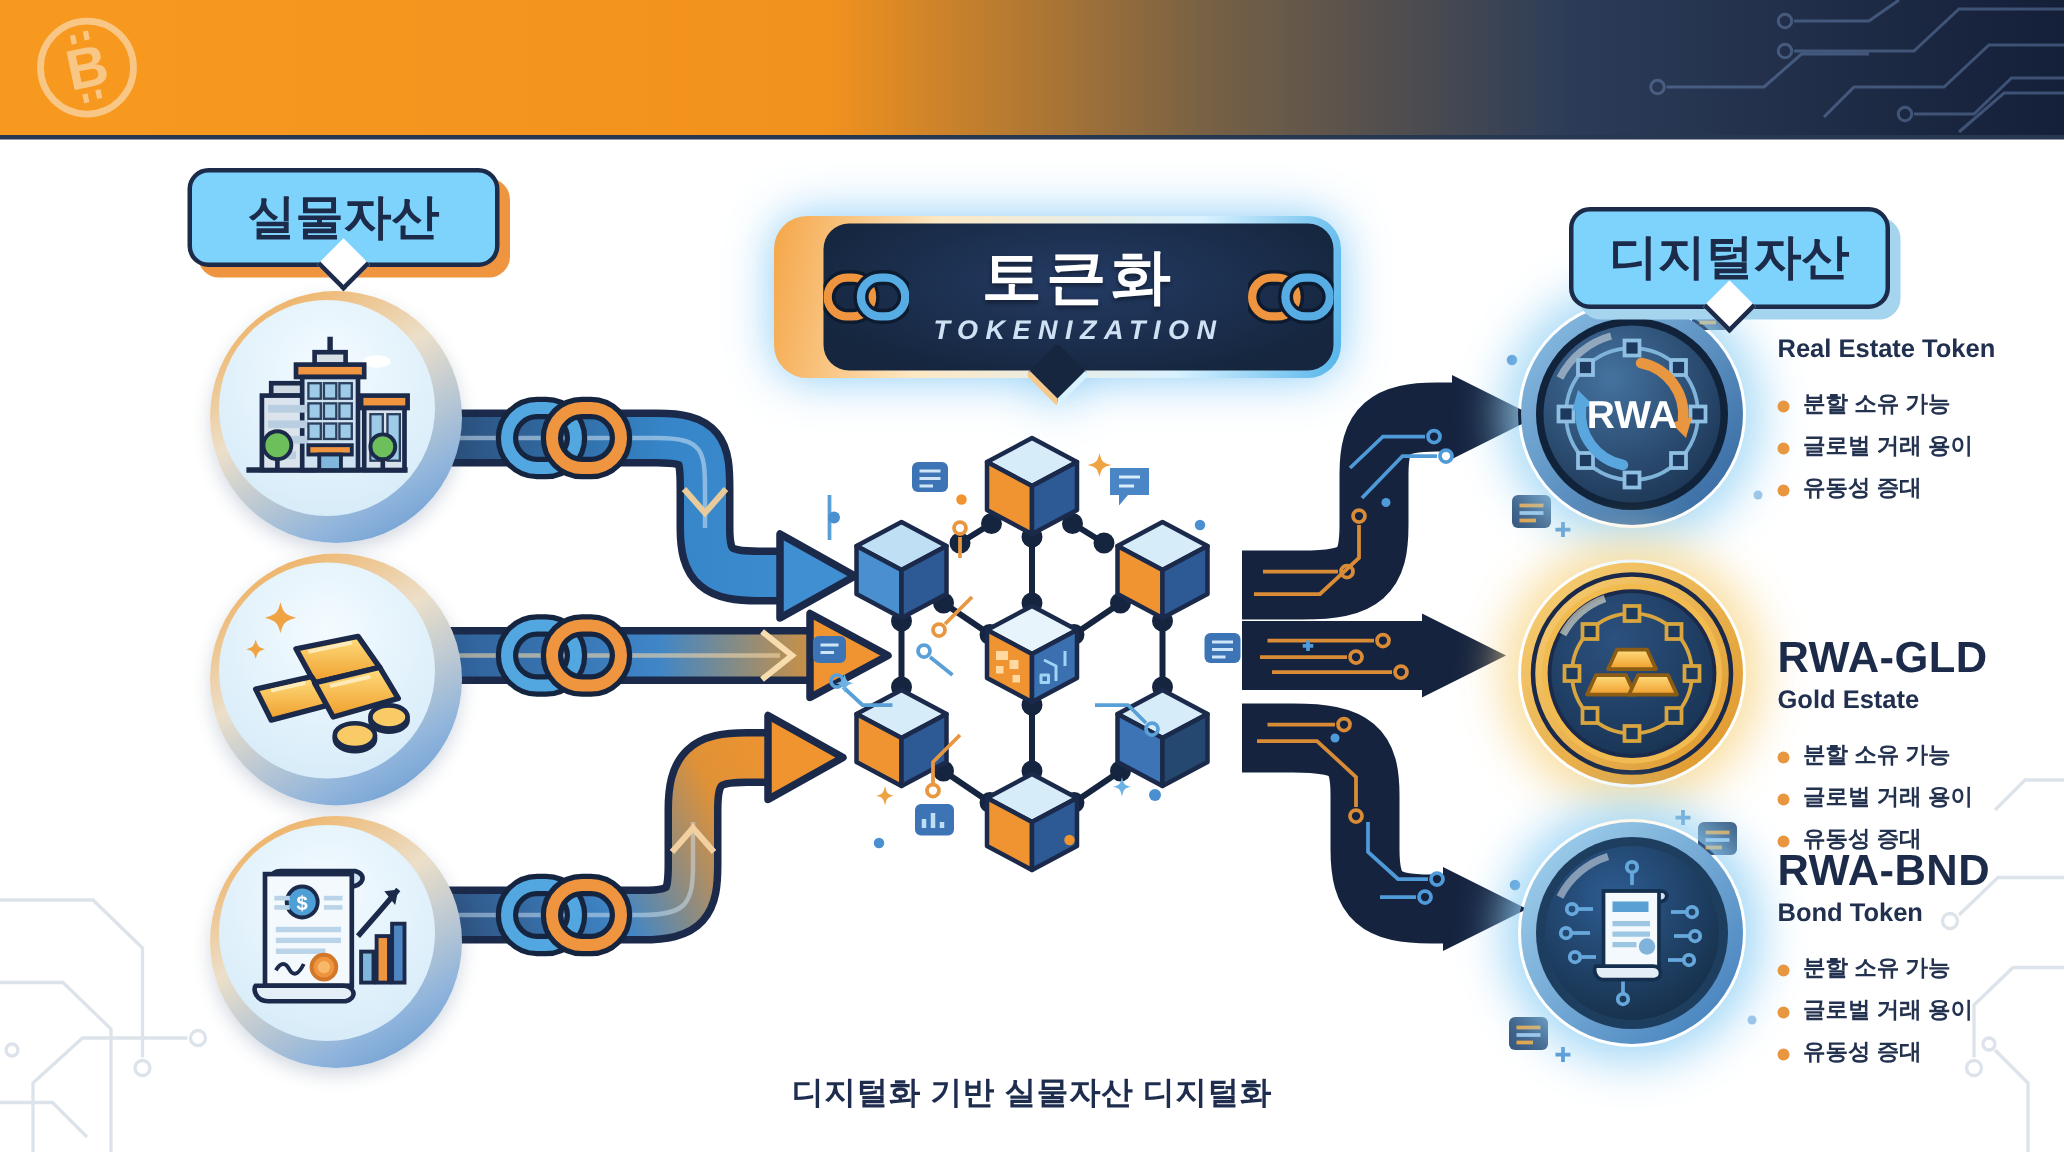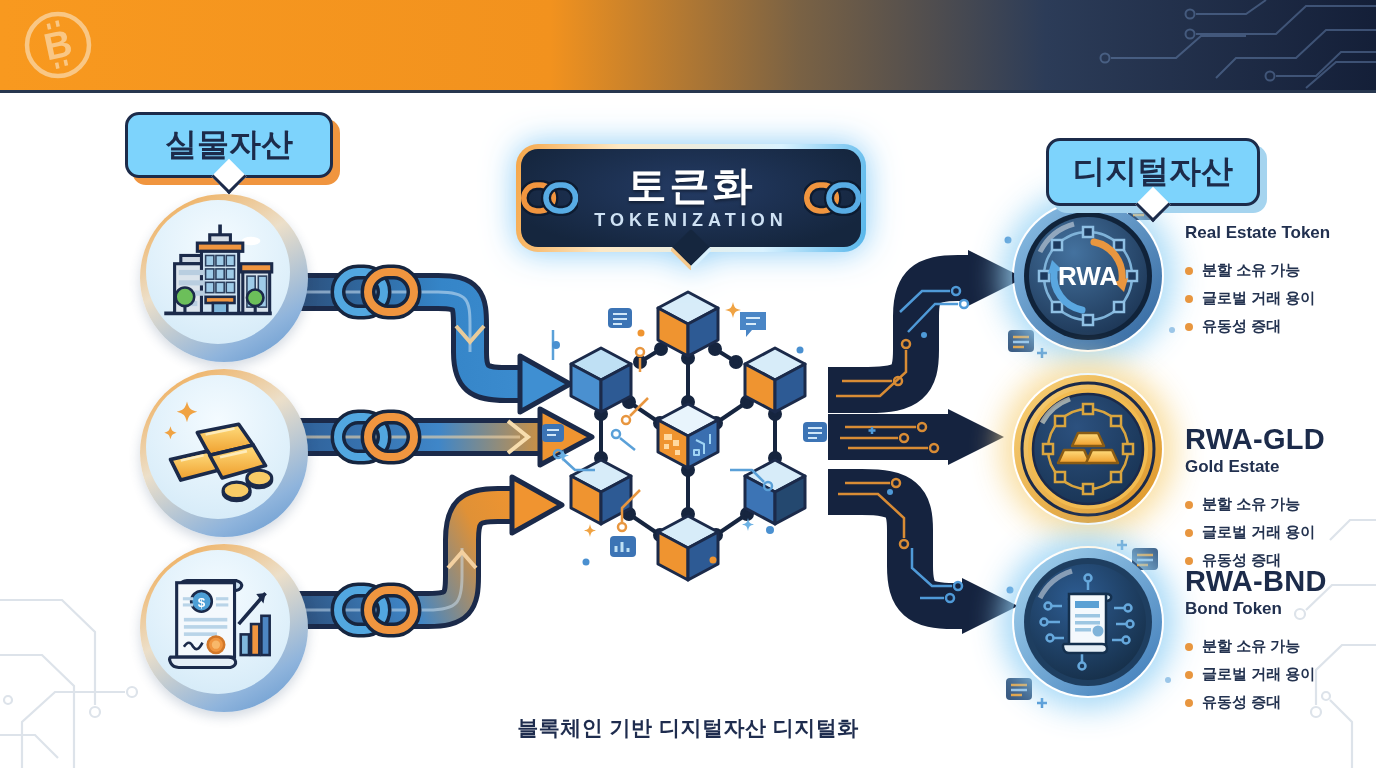--- a/index.html
+++ b/index.html
@@ -27,24 +27,24 @@
   .ring-a{background:linear-gradient(150deg,#f0a343 0%,#ecdfc9 42%,#8fb4dc 78%,#5d93cc 100%);}
   .asset .inner{width:144px;height:144px;border-radius:50%;
     background:radial-gradient(circle at 50% 32%,#f4fbff 0%,#ddeffa 65%,#cfe7f6 100%);
     display:flex;align-items:center;justify-content:center;overflow:hidden;}
 
   
   .badge-wrap{position:absolute;left:516px;top:144px;z-index:7;filter:drop-shadow(0 0 16px rgba(130,200,245,.95));}
   .badge{padding:5px;border-radius:22px;background:linear-gradient(100deg,#f5a648 0%,#fde8c4 28%,#d9f2ff 72%,#55b5ea 100%);}
   .badge-inner{width:340px;height:98px;border-radius:17px;
     background:radial-gradient(ellipse at 50% 40%,#243b64 0%,#15263e 80%);
-    display:flex;align-items:center;justify-content:center;gap:16px;}
+    display:flex;align-items:center;justify-content:center;gap:16px;margin-left:28px;}
   .badge-text{display:flex;flex-direction:column;align-items:center;}
   .badge-title{font-size:40px;font-weight:800;color:#ffffff;letter-spacing:3px;line-height:1;text-shadow:0 2px 3px rgba(0,0,0,.4);}
-  .badge-sub{font-size:18px;font-weight:700;color:#cfe2f4;letter-spacing:5px;margin-top:5px;}
+  .badge-sub{font-size:18px;font-weight:700;color:#cfe2f4;letter-spacing:5px;margin-top:5px;font-style:italic;}
   .badge-tail{position:absolute;left:50%;bottom:-13px;width:26px;height:26px;transform:translateX(-50%) rotate(45deg);
     background:#15263e;border-right:4px solid #d9f2ff;border-bottom:4px solid #f5c98e;border-radius:3px;}
 
   
   .coin{position:absolute;width:152px;height:152px;border-radius:50%;z-index:4;}
   .coin.re{box-shadow:0 0 30px 11px rgba(158,214,246,.85);}
   .coin.gld{box-shadow:0 0 30px 11px rgba(248,218,150,.9);}
   .coin.bnd{box-shadow:0 0 30px 11px rgba(150,210,246,.85);}
 
   
@@ -685,15 +685,15 @@
   <div class="token-block" style="top:566px;">
     <div class="token-symbol">RWA-BND</div>
     <div class="token-name">Bond Token</div>
     <ul class="token-benefits">
       <li>분할 소유 가능</li>
       <li>글로벌 거래 용이</li>
       <li>유동성 증대</li>
     </ul>
   </div>
 
-  <div class="footer-caption">블록체인 기반 디지털자산 디지털화</div>
+  <div class="footer-caption">디지털화 기반 실물자산 디지털화</div>
 
 </div>
 
 </body></html>

